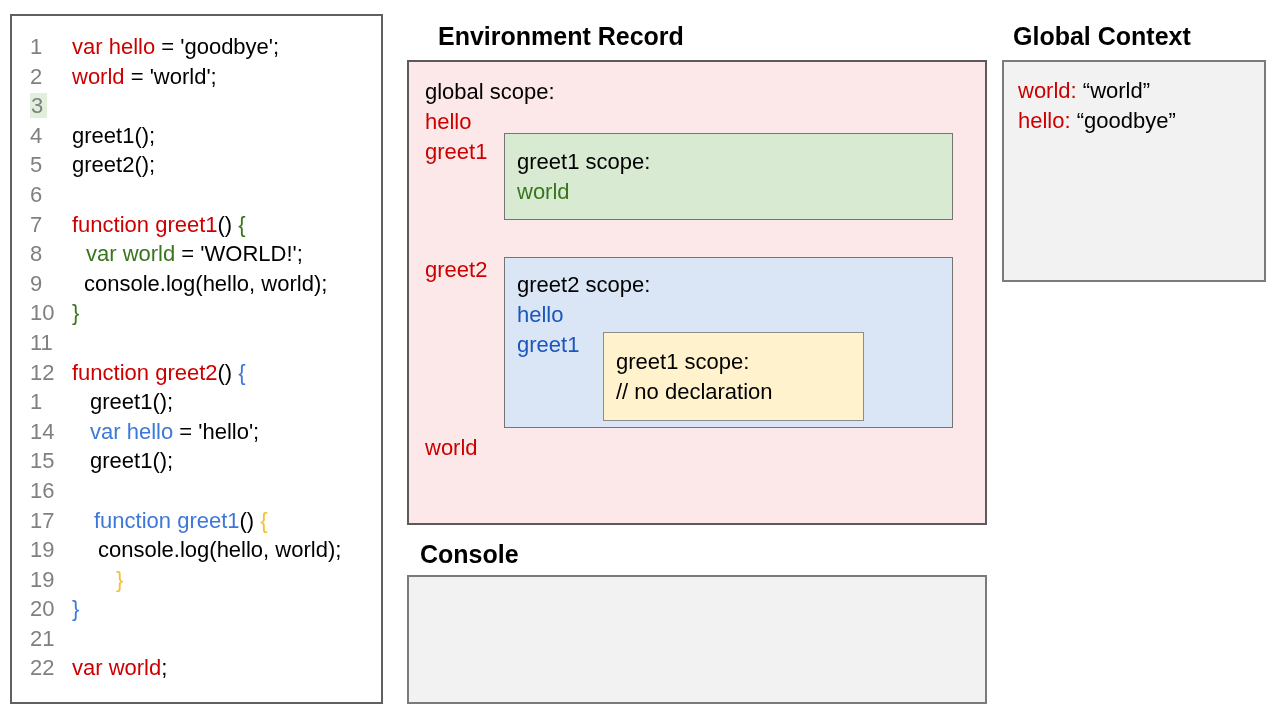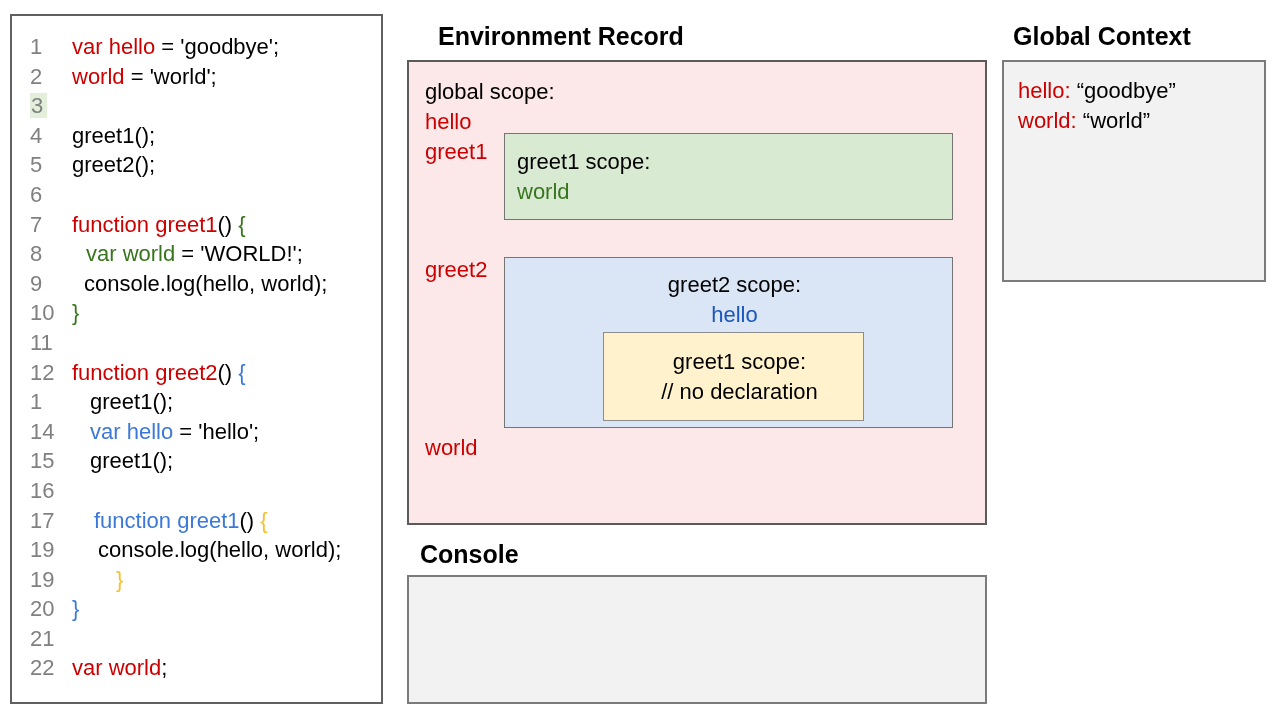--- a/index.html
+++ b/index.html
@@ -82,21 +82,20 @@
     border: 1.5px solid #757575;
     padding: 13px 0 0 12px;
   }
   #greet2-box {
     position: absolute;
     left: 95px; top: 195px;
     width: 449px; height: 171px;
     background: var(--blue_bg);
     border: 1.5px solid #757575;
     padding: 12px 0 0 12px;
-    text-align: center;
   }
   .scope-line { font-size: 22px; line-height: 30px; white-space: nowrap; }
   #inner-greet1-box {
     position: absolute;
     left: 98px; top: 74px;
     width: 261px; height: 89px;
     background: var(--yellow_bg);
     border: 1.5px solid #8c8c8c;
     padding: 14px 0 0 12px;
   }
@@ -184,20 +183,20 @@
   </div>
 
   <div class="section-title" id="console-title">Console</div>
   <div id="console-box">
     <span></span>
   </div>
 
   <div class="section-title" id="gc-title">Global Context</div>
   <div id="gc-box">
     <div class="gc-entry">
+      <span class="gc-name">world:</span><span class="gc-value"> “world”</span>
+    </div>
+    <div class="gc-entry">
       <span class="gc-name">hello:</span><span class="gc-value"> “goodbye”</span>
     </div>
-    <div class="gc-entry">
-      <span class="gc-name">world:</span><span class="gc-value"> “world”</span>
-    </div>
   </div>
 
 </div>
 
 </body></html>

